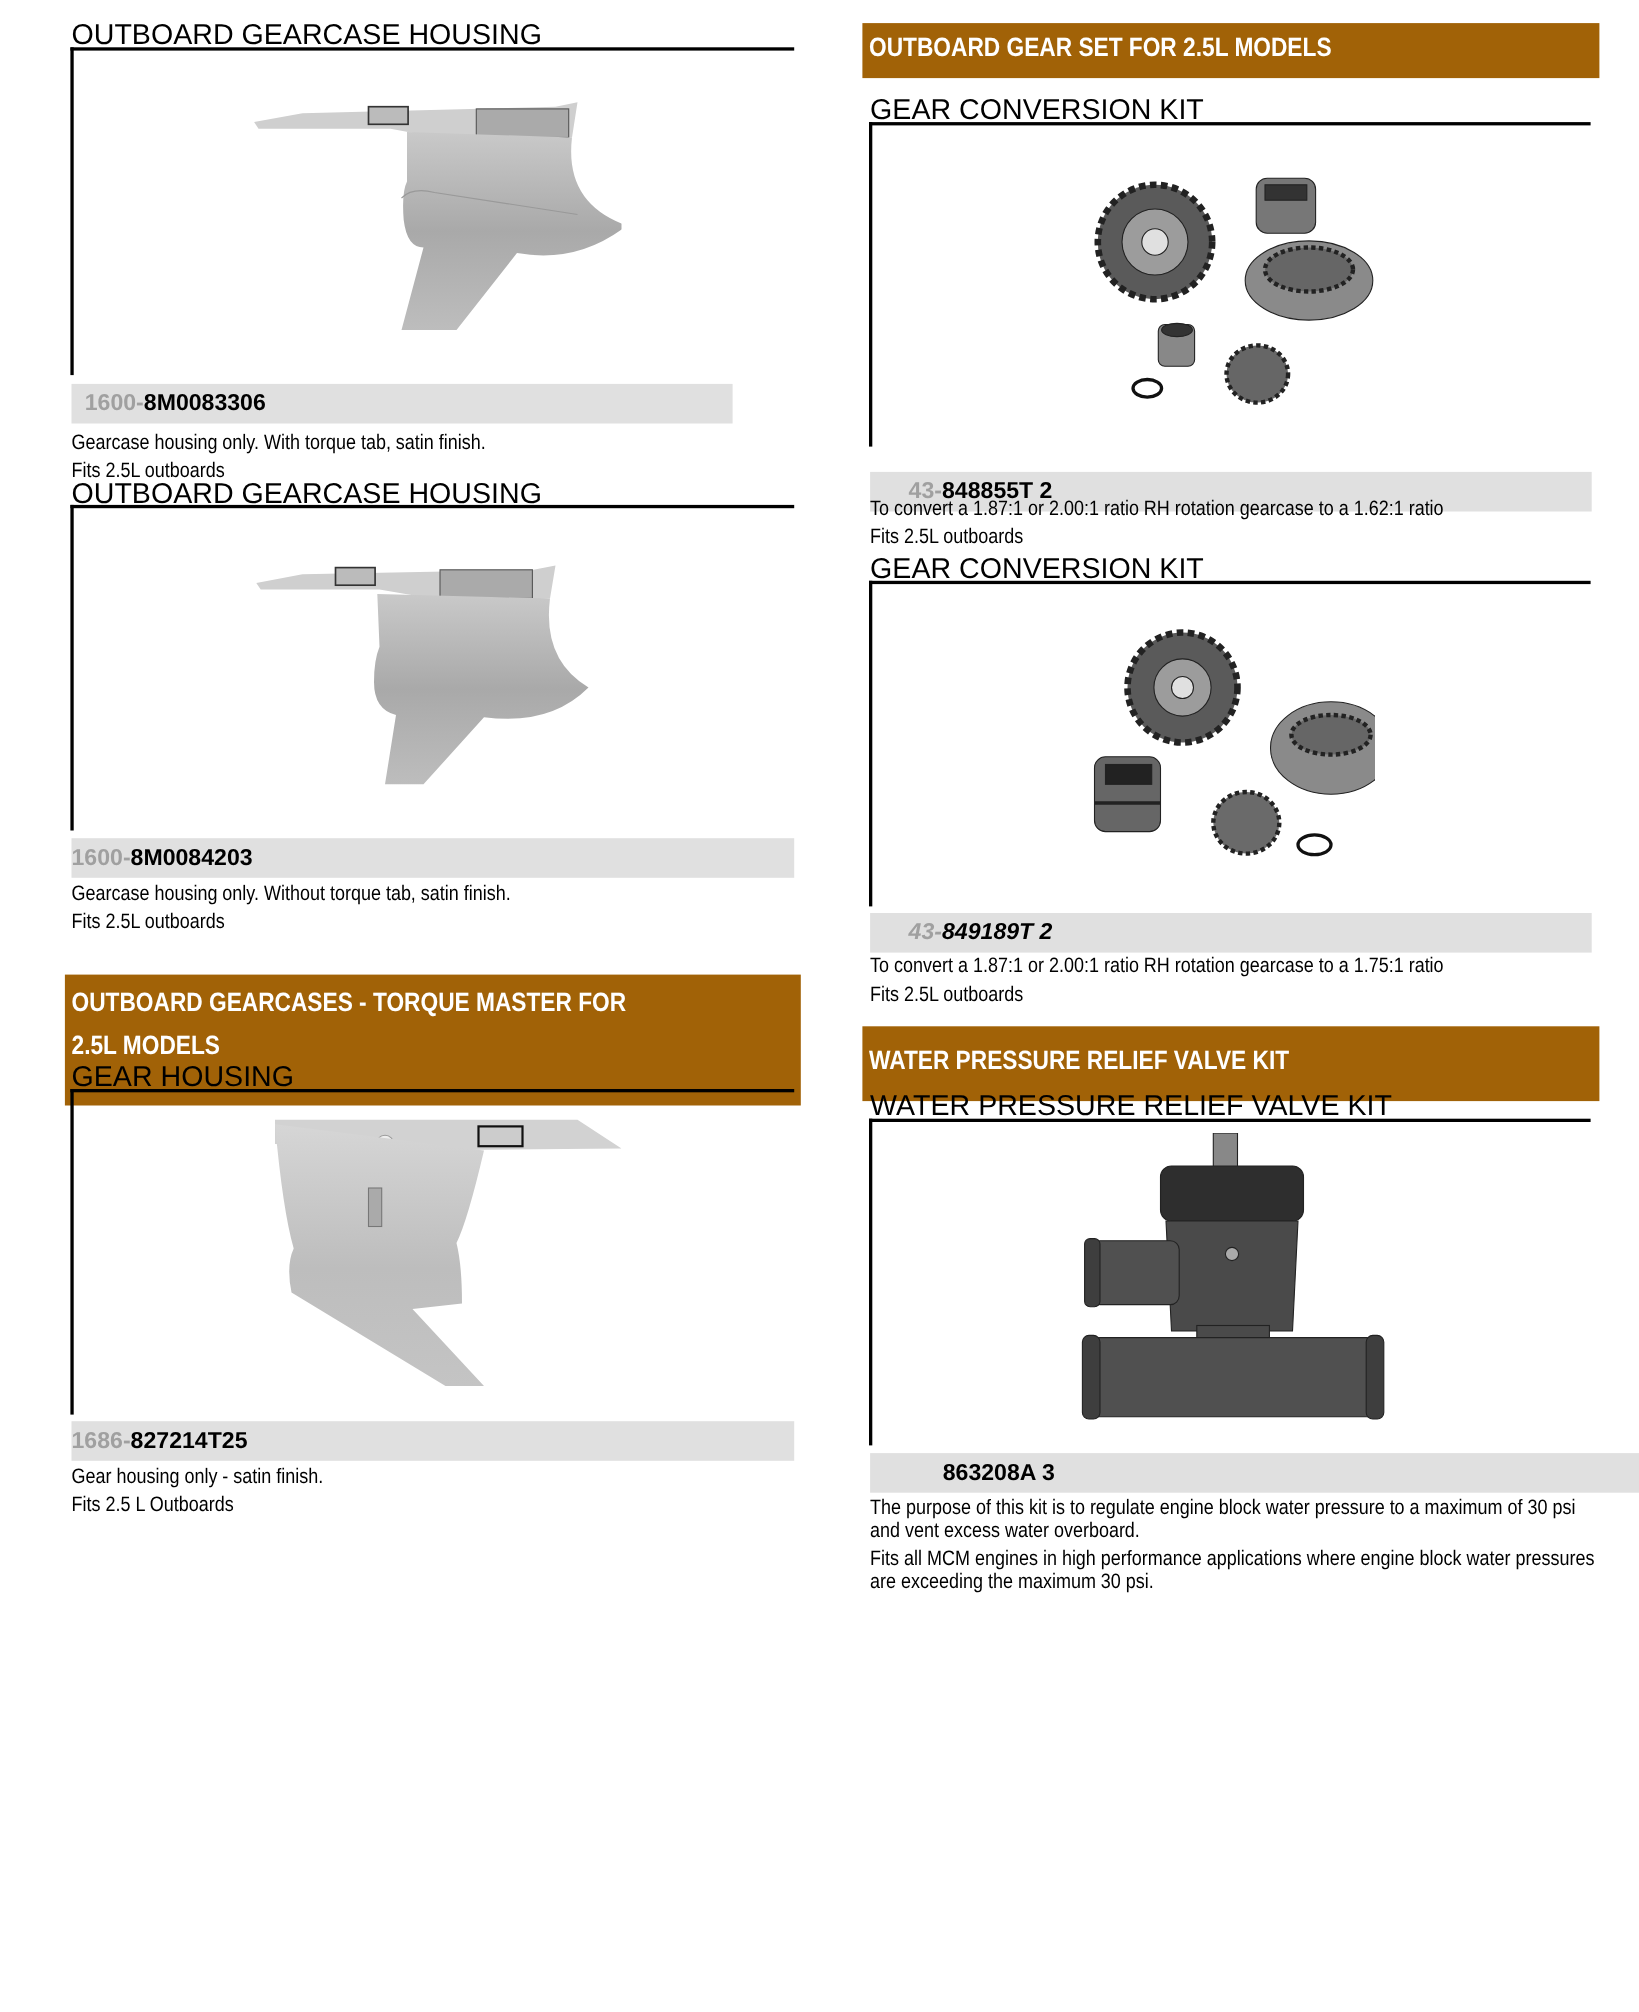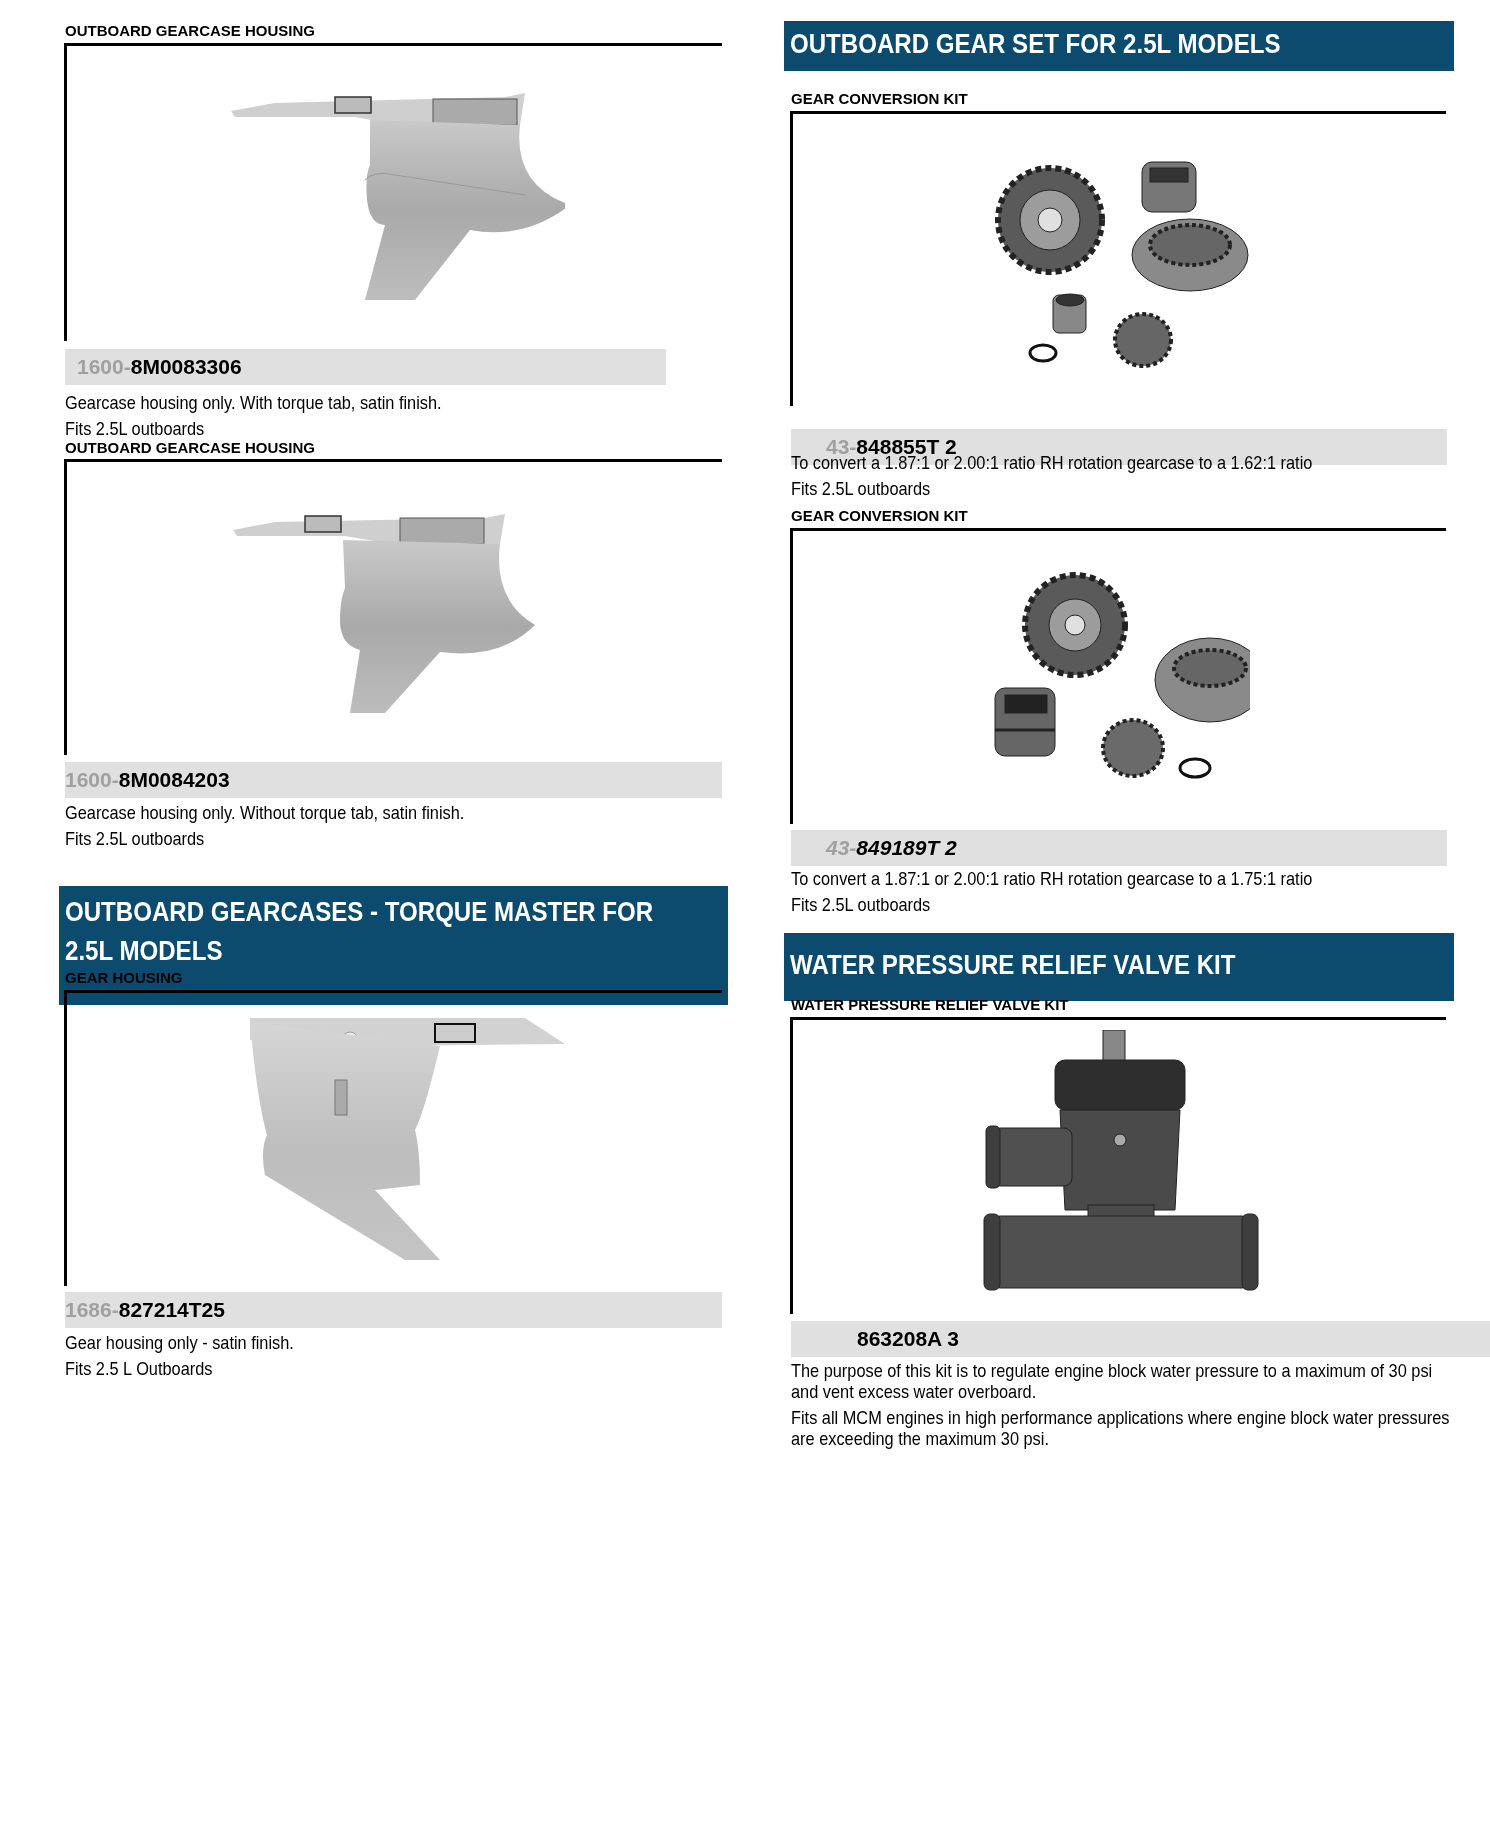--- a/index.html
+++ b/index.html
@@ -1,19 +1,19 @@
 <!DOCTYPE html>
 <html><head>
 <meta charset="utf-8">
 <style>
   html,body{margin:0;padding:0;background:#fff;}
   body{width:1490px;height:1829px;position:relative;overflow:hidden;font-family:"Liberation Sans",sans-serif;color:#000;}
-  .banner{position:absolute;background:#0c4a6e;color:#fff;font-family:"Liberation Sans",sans-serif;font-weight:bold;font-size:28px;line-height:39px;padding:3px 6px 0 6px;box-sizing:border-box;transform-origin:left top;}
+  .banner{position:absolute;background:#a16207;color:#fff;font-family:"Liberation Sans",sans-serif;font-weight:bold;font-size:24px;line-height:39px;padding:3px 6px 0 6px;box-sizing:border-box;transform-origin:left top;}
   .banner span{display:inline-block;transform:scaleX(0.86);transform-origin:left center;white-space:nowrap;}
-  .subhead{position:absolute;font-weight:bold;font-size:15px;line-height:26px;white-space:nowrap;}
+  .subhead{position:absolute;font-weight:normal;font-size:26px;line-height:26px;white-space:nowrap;}
   .rule{position:absolute;height:3px;background:#000;}
   .vline{position:absolute;width:3px;background:#000;}
   .bar{position:absolute;background:#e0e0e0;height:36px;box-sizing:border-box;font-weight:bold;font-size:21px;line-height:36px;white-space:nowrap;}
   .bar .prefix{color:#a0a0a0;}
   .bar .pn{color:#000;}
   .desc{position:absolute;font-size:19px;line-height:26px;white-space:nowrap;transform:scaleX(0.86);transform-origin:left top;}
   .desc.wrap{white-space:normal;width:768px;line-height:21px;}
   .desc p{margin:0;}
   .desc p + p{margin-top:5px;}
   svg{position:absolute;}

